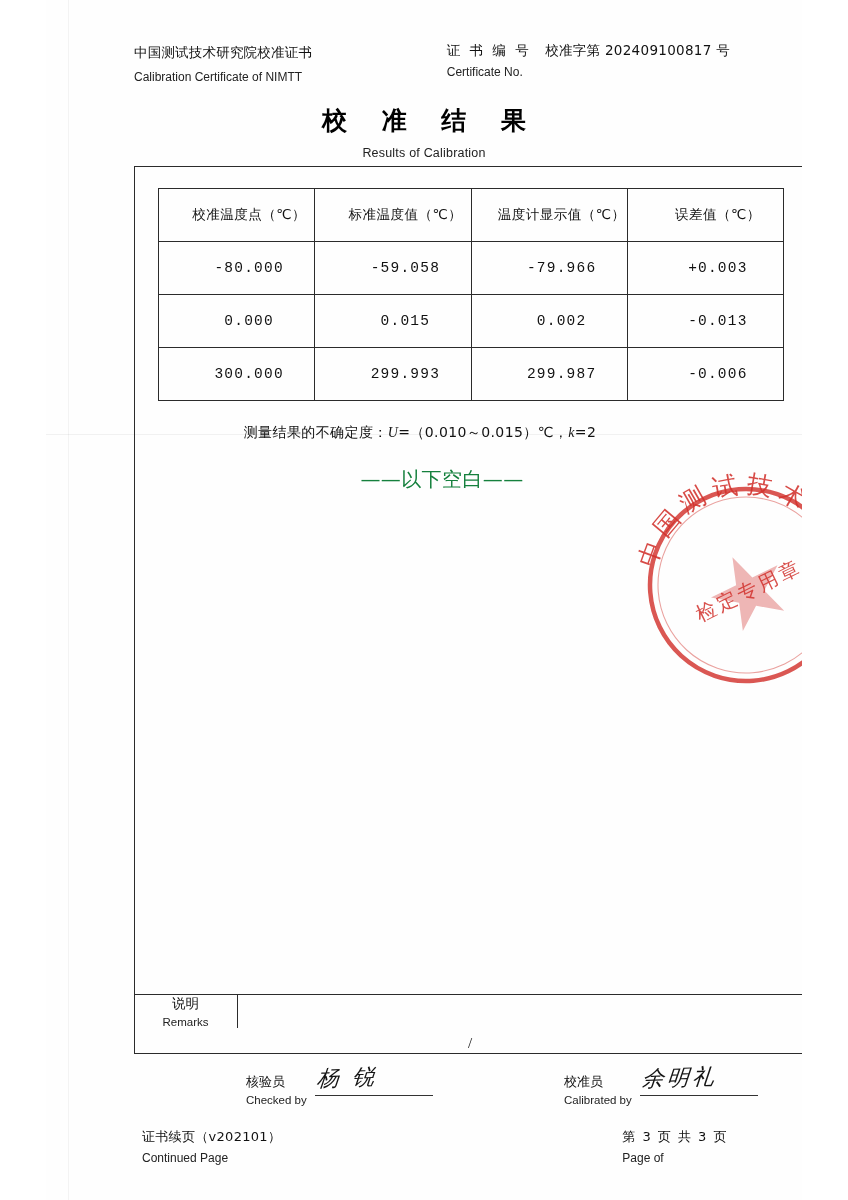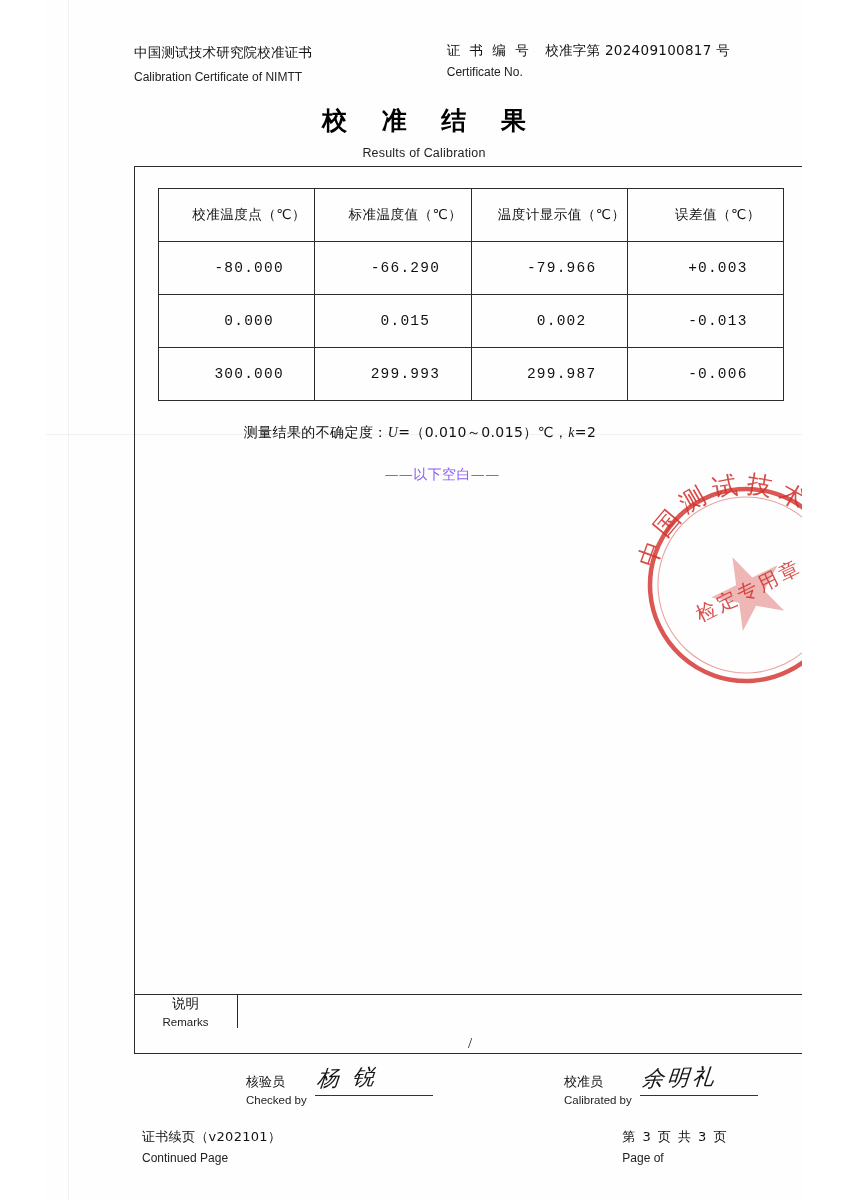--- a/index.html
+++ b/index.html
@@ -164,22 +164,22 @@
     font-family: "Liberation Serif", serif;
     font-style: italic;
   }
   .blankline {
     position: absolute;
     left: 0;
     right: 0;
     top: 466px;
     text-align: center;
     font-family: "DejaVu Sans", sans-serif;
-    font-size: 14px;
-    color: #8b5cf6;
+    font-size: 20px;
+    color: #15803d;
     letter-spacing: 0.4px;
     padding-left: 36px;
   }
 
   
   .seal {
     position: absolute;
     left: 700px;
     top: 462px;
     width: 246px;
@@ -337,21 +337,21 @@
       <tr>
         <th>校准温度点（℃）</th>
         <th>标准温度值（℃）</th>
         <th>温度计显示值（℃）</th>
         <th>误差值（℃）</th>
       </tr>
     </thead>
     <tbody>
       <tr>
         <td class="val">-80.000</td>
-        <td class="val">-66.290</td>
+        <td class="val">-59.058</td>
         <td class="val">-79.966</td>
         <td class="val">+0.003</td>
       </tr>
       <tr>
         <td class="val">0.000</td>
         <td class="val">0.015</td>
         <td class="val">0.002</td>
         <td class="val">-0.013</td>
       </tr>
       <tr>

